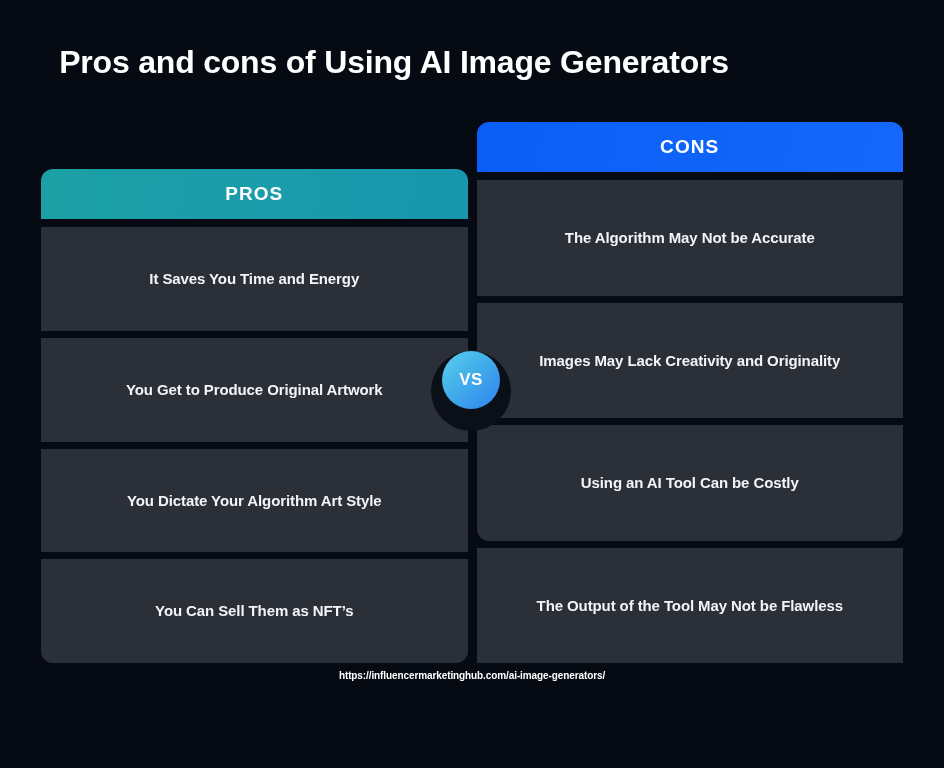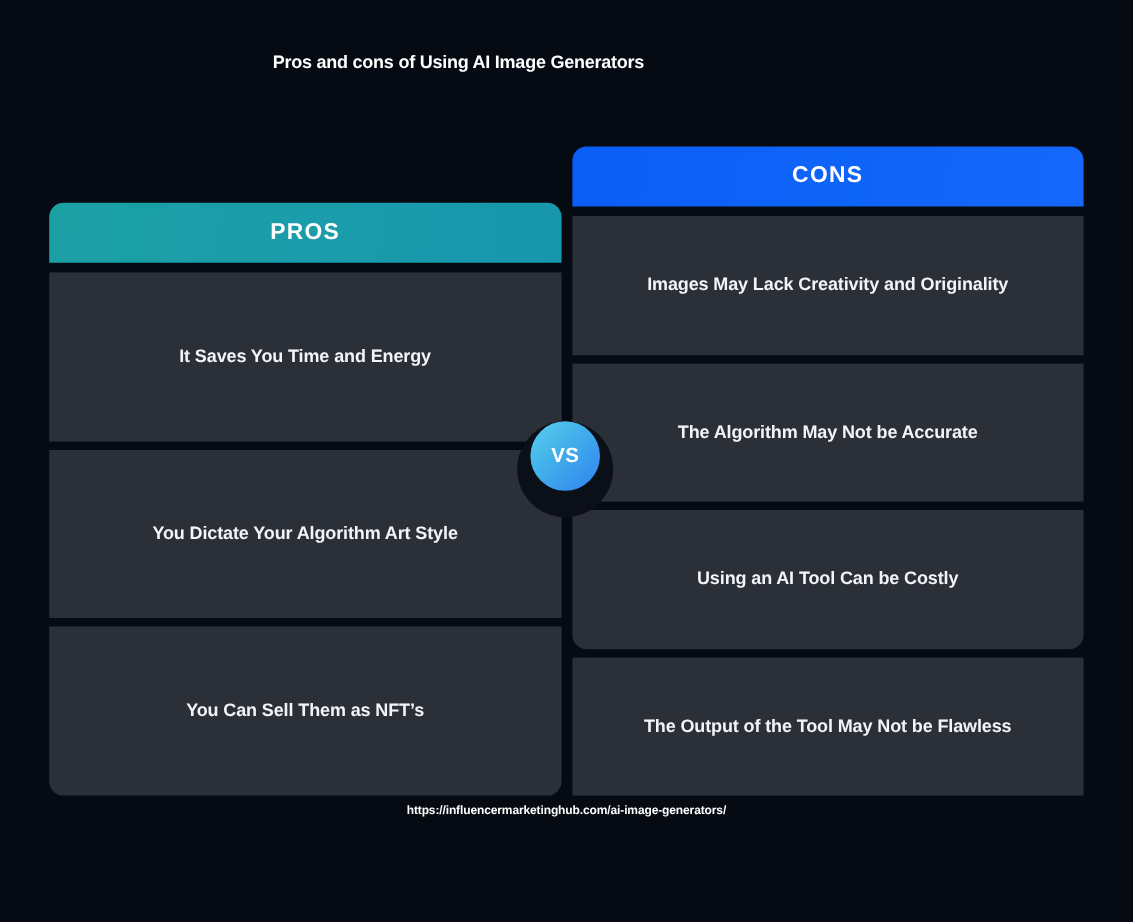--- a/index.html
+++ b/index.html
@@ -20,24 +20,24 @@
   .page {
     position: relative;
     width: 944px;
     height: 768px;
   }
 
   
   .title {
     position: absolute;
     top: 44px;
-    left: 0;
+    left: 12px;
     width: 764px;
     text-align: center;
-    font-size: 15px;
+    font-size: 32px;
     font-weight: 700;
     letter-spacing: -0.2px;
     color: #ffffff;
   }
 
   
   .grid {
     position: absolute;
     top: 122px;
     left: 41px;
@@ -149,30 +149,31 @@
 <div class="page">
 
   <h1 class="title">Pros and cons of Using AI Image Generators</h1>
 
   <div class="grid">
 
     <div class="column">
       <div class="col-header pros">PROS</div>
       <div class="cells">
         <div class="cell">It Saves You Time and Energy</div>
+        <div class="cell">You Get to Produce Original Artwork</div>
         <div class="cell">You Dictate Your Algorithm Art Style</div>
         <div class="cell last">You Can Sell Them as NFT’s</div>
       </div>
     </div>
 
     <div class="column">
       <div class="col-header cons">CONS</div>
       <div class="cells">
+        <div class="cell">The Algorithm May Not be Accurate</div>
         <div class="cell">Images May Lack Creativity and Originality</div>
-        <div class="cell">The Algorithm May Not be Accurate</div>
         <div class="cell last">Using an AI Tool Can be Costly</div>
         <div class="cell">The Output of the Tool May Not be Flawless</div>
       </div>
     </div>
 
   </div>
 
   <div class="vs-badge">
     <div class="vs-inner">VS</div>
   </div>

